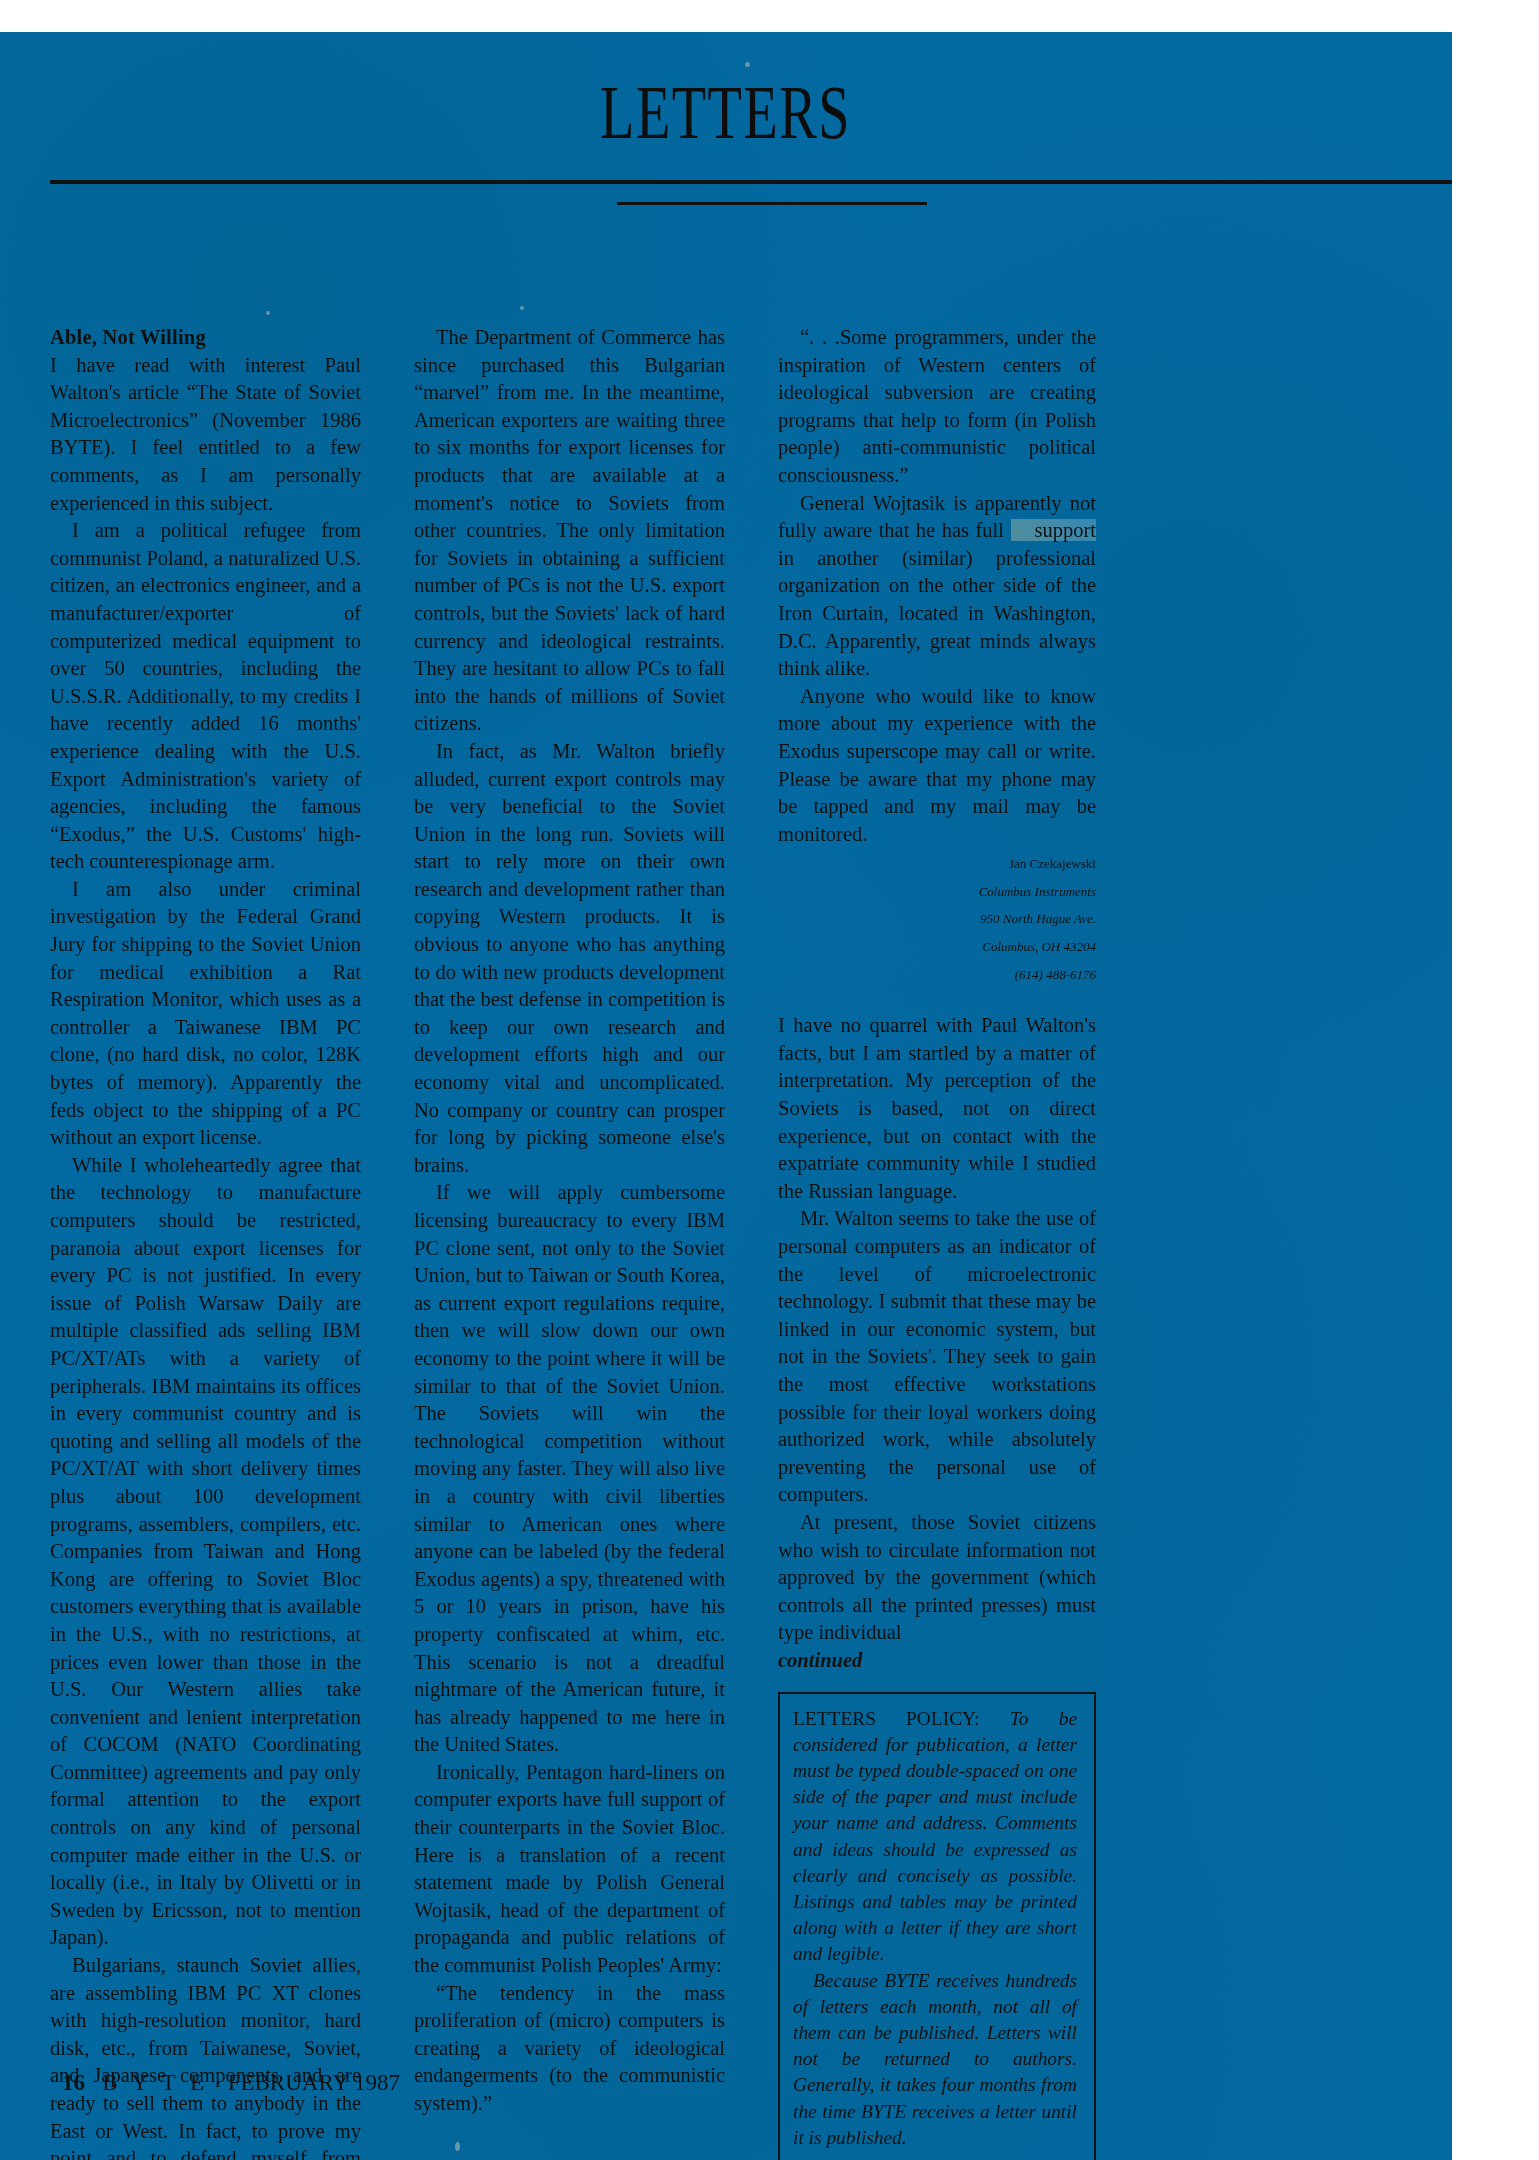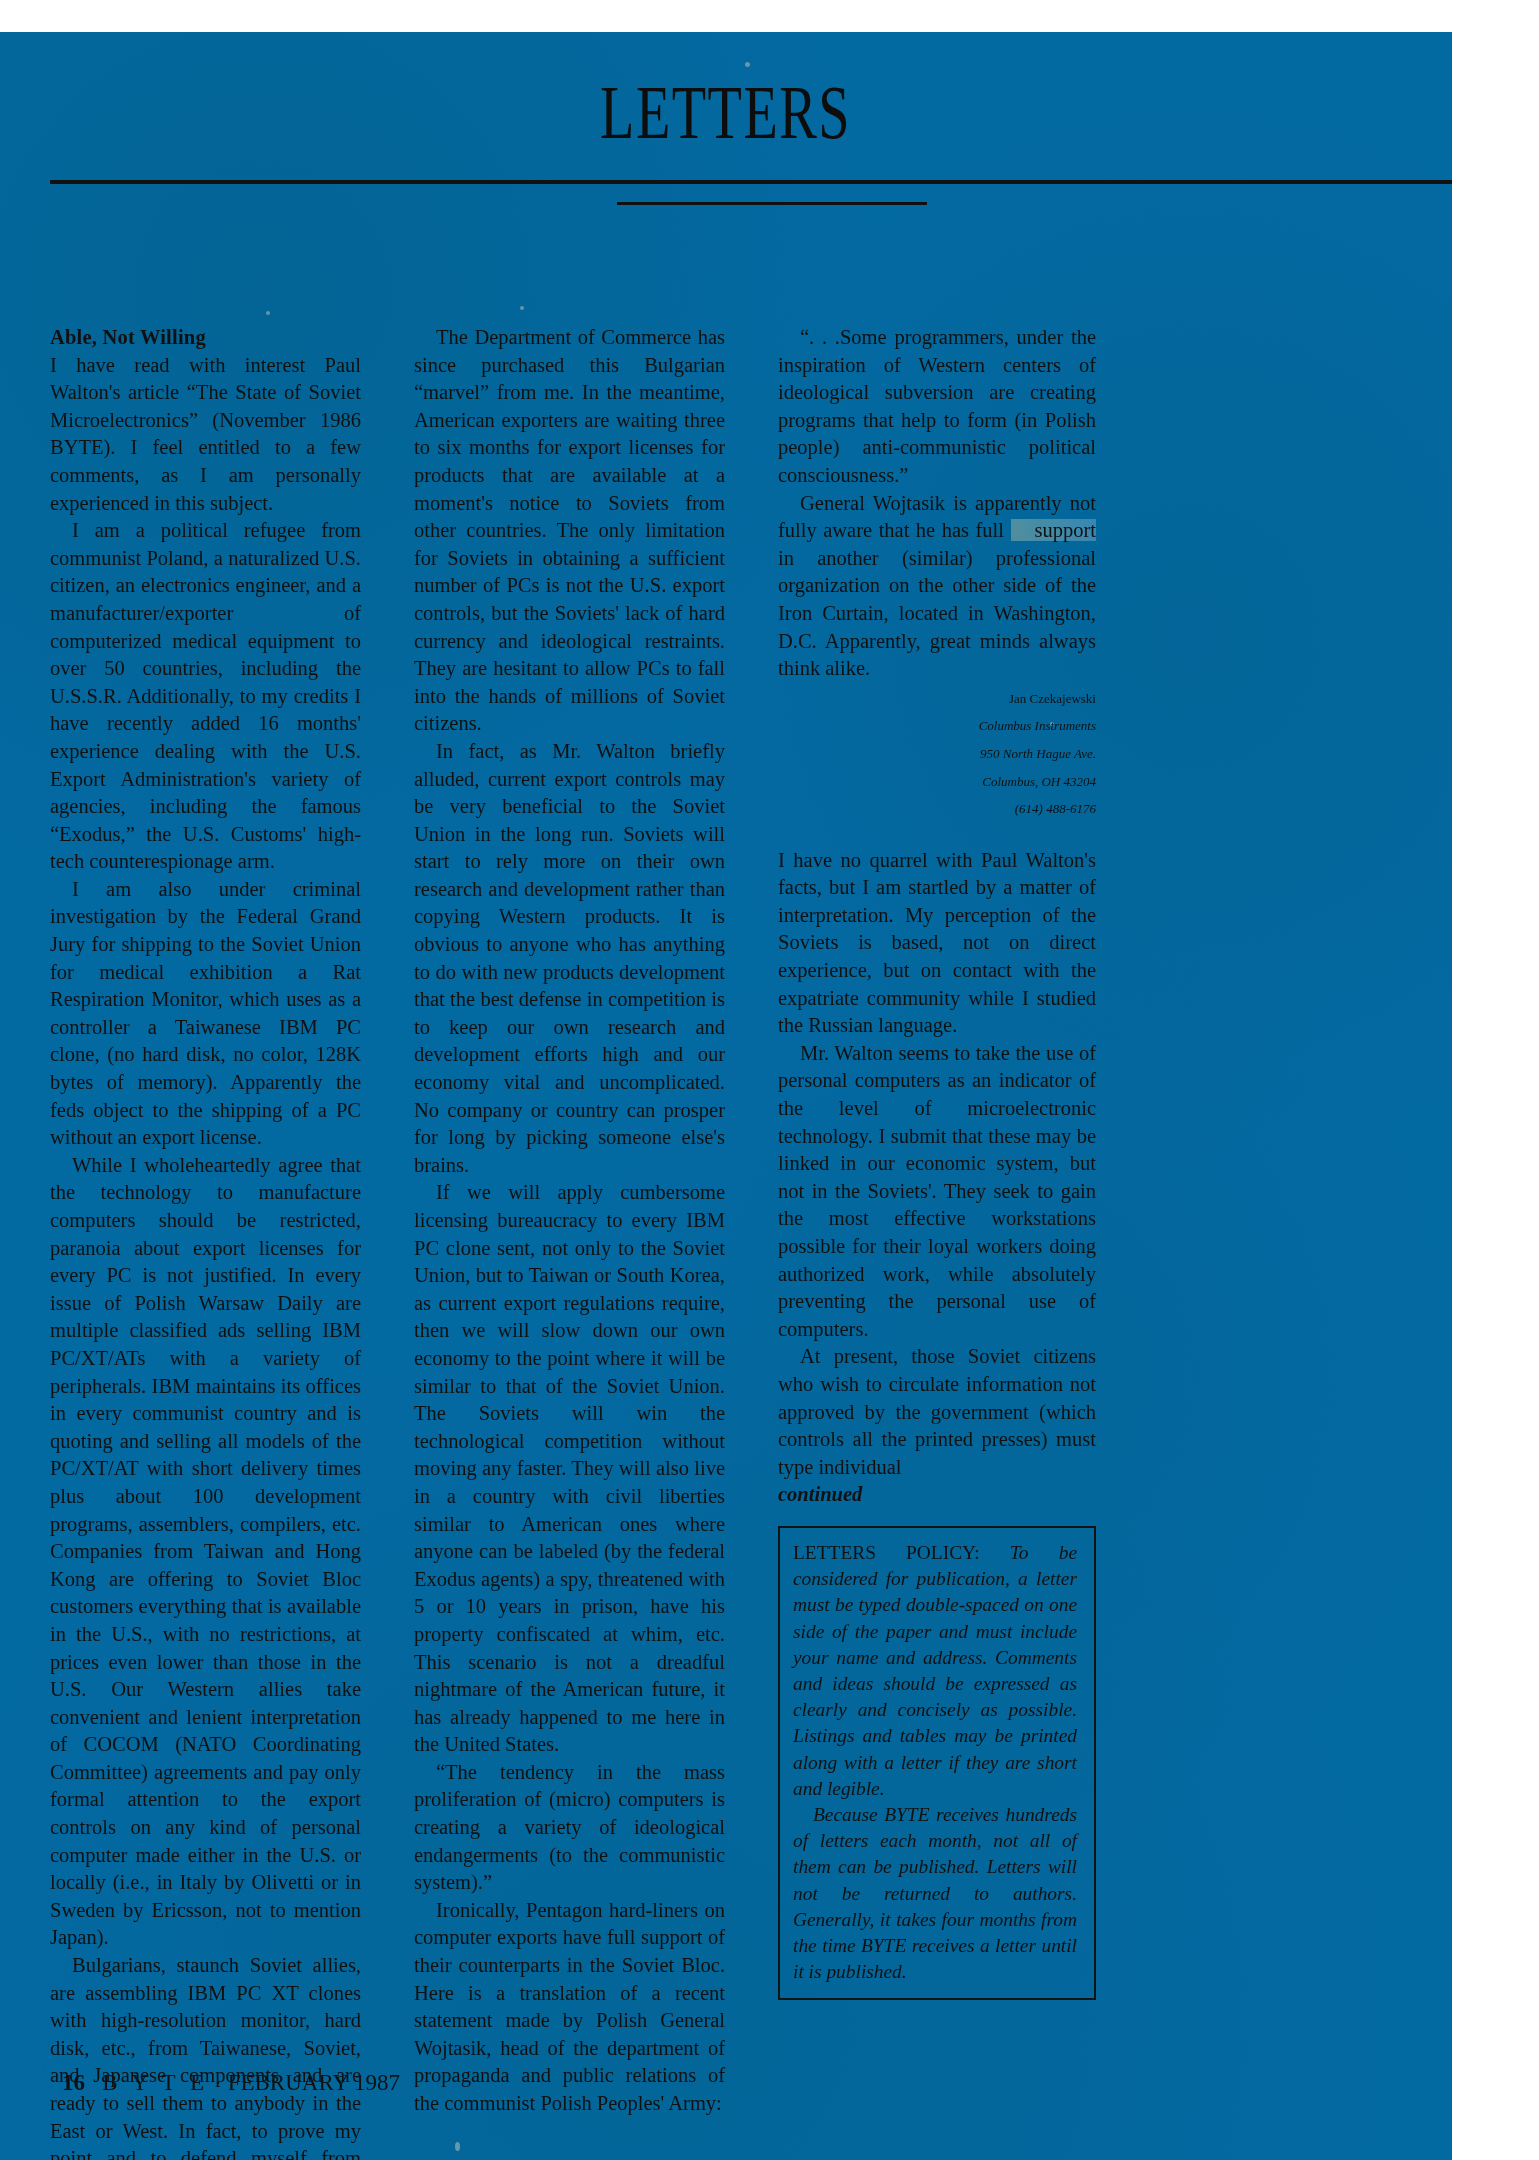--- a/index.html
+++ b/index.html
@@ -201,27 +201,28 @@
       <p class="indent">I am a political refugee from communist Poland, a naturalized U.S. citizen, an electronics engineer, and a manufacturer/exporter of computerized medical equipment to over 50 countries, including the U.S.S.R. Additionally, to my credits I have recently added 16 months' experience dealing with the U.S. Export Administration's variety of agencies, including the famous “Exodus,” the U.S. Customs' high-tech counterespionage arm.</p>
       <p class="indent">I am also under criminal investigation by the Federal Grand Jury for shipping to the Soviet Union for medical exhibition a Rat Respiration Monitor, which uses as a controller a Taiwanese IBM PC clone, (no hard disk, no color, 128K bytes of memory). Apparently the feds object to the shipping of a PC without an export license.</p>
       <p class="indent">While I wholeheartedly agree that the technology to manufacture computers should be restricted, paranoia about export licenses for every PC is not justified. In every issue of Polish Warsaw Daily are multiple classified ads selling IBM PC/XT/ATs with a variety of peripherals. IBM maintains its offices in every communist country and is quoting and selling all models of the PC/XT/AT with short delivery times plus about 100 development programs, assemblers, compilers, etc. Companies from Taiwan and Hong Kong are offering to Soviet Bloc customers everything that is available in the U.S., with no restrictions, at prices even lower than those in the U.S. Our Western allies take convenient and lenient interpretation of COCOM (NATO Coordinating Committee) agreements and pay only formal attention to the export controls on any kind of personal computer made either in the U.S. or locally (i.e., in Italy by Olivetti or in Sweden by Ericsson, not to mention Japan).</p>
       <p class="indent">Bulgarians, staunch Soviet allies, are assembling IBM PC XT clones with high-resolution monitor, hard disk, etc., from Taiwanese, Soviet, and Japanese components and are ready to sell them to anybody in the East or West. In fact, to prove my point and to defend myself from absurd U.S. Customs' accusations of being a “Soviet high-tech spy,” I have imported one. It runs all IBM PC software as well or better than the original IBM PC XT.</p>
     </div>
 
     <div class="col col-2">
       <p class="indent">The Department of Commerce has since purchased this Bulgarian “marvel” from me. In the meantime, American exporters are waiting three to six months for export licenses for products that are available at a moment's notice to Soviets from other countries. The only limitation for Soviets in obtaining a sufficient number of PCs is not the U.S. export controls, but the Soviets' lack of hard currency and ideological restraints. They are hesitant to allow PCs to fall into the hands of millions of Soviet citizens.</p>
       <p class="indent">In fact, as Mr. Walton briefly alluded, current export controls may be very beneficial to the Soviet Union in the long run. Soviets will start to rely more on their own research and development rather than copying Western products. It is obvious to anyone who has anything to do with new products development that the best defense in competition is to keep our own research and development efforts high and our economy vital and uncomplicated. No company or country can prosper for long by picking someone else's brains.</p>
       <p class="indent">If we will apply cumbersome licensing bureaucracy to every IBM PC clone sent, not only to the Soviet Union, but to Taiwan or South Korea, as current export regulations require, then we will slow down our own economy to the point where it will be similar to that of the Soviet Union. The Soviets will win the technological competition without moving any faster. They will also live in a country with civil liberties similar to American ones where anyone can be labeled (by the federal Exodus agents) a spy, threatened with 5 or 10 years in prison, have his property confiscated at whim, etc. This scenario is not a dreadful nightmare of the American future, it has already happened to me here in the United States.</p>
+      <p class="indent">Ironically, Pentagon hard-liners on computer exports have full support of their counterparts in the Soviet Bloc. Here is a translation of a recent statement made by Polish General Wojtasik, head of the department of propaganda and public relations of the communist Polish Peoples' Army:</p>
       <p class="indent">“The tendency in the mass proliferation of (micro) computers is creating a variety of ideological endangerments (to the communistic system).”</p>
-      <p class="indent">Ironically, Pentagon hard-liners on computer exports have full support of their counterparts in the Soviet Bloc. Here is a translation of a recent statement made by Polish General Wojtasik, head of the department of propaganda and public relations of the communist Polish Peoples' Army:</p>
     </div>
 
     <div class="col col-3">
       <p class="indent">“. . .Some programmers, under the inspiration of Western centers of ideological subversion are creating programs that help to form (in Polish people) anti-communistic political consciousness.”</p>
       <p class="indent">General Wojtasik is apparently not fully aware that he has full <span class="fringe">support</span> in another (similar) professional organization on the other side of the Iron Curtain, located in Washington, D.C. Apparently, great minds always think alike.</p>
+      <p class="indent">Anyone who would like to know more about my experience with the Exodus superscope may call or write. Please be aware that my phone may be tapped and my mail may be monitored.</p>
 
       <div class="signature">
         <span class="name">Jan Czekajewski</span>
         <span class="addr">Columbus Instruments</span>
         <span class="addr">950 North Hague Ave.</span>
         <span class="addr">Columbus, OH 43204</span>
         <span class="addr">(614) 488-6176</span>
       </div>
 
       <div class="gap-letters"></div>

